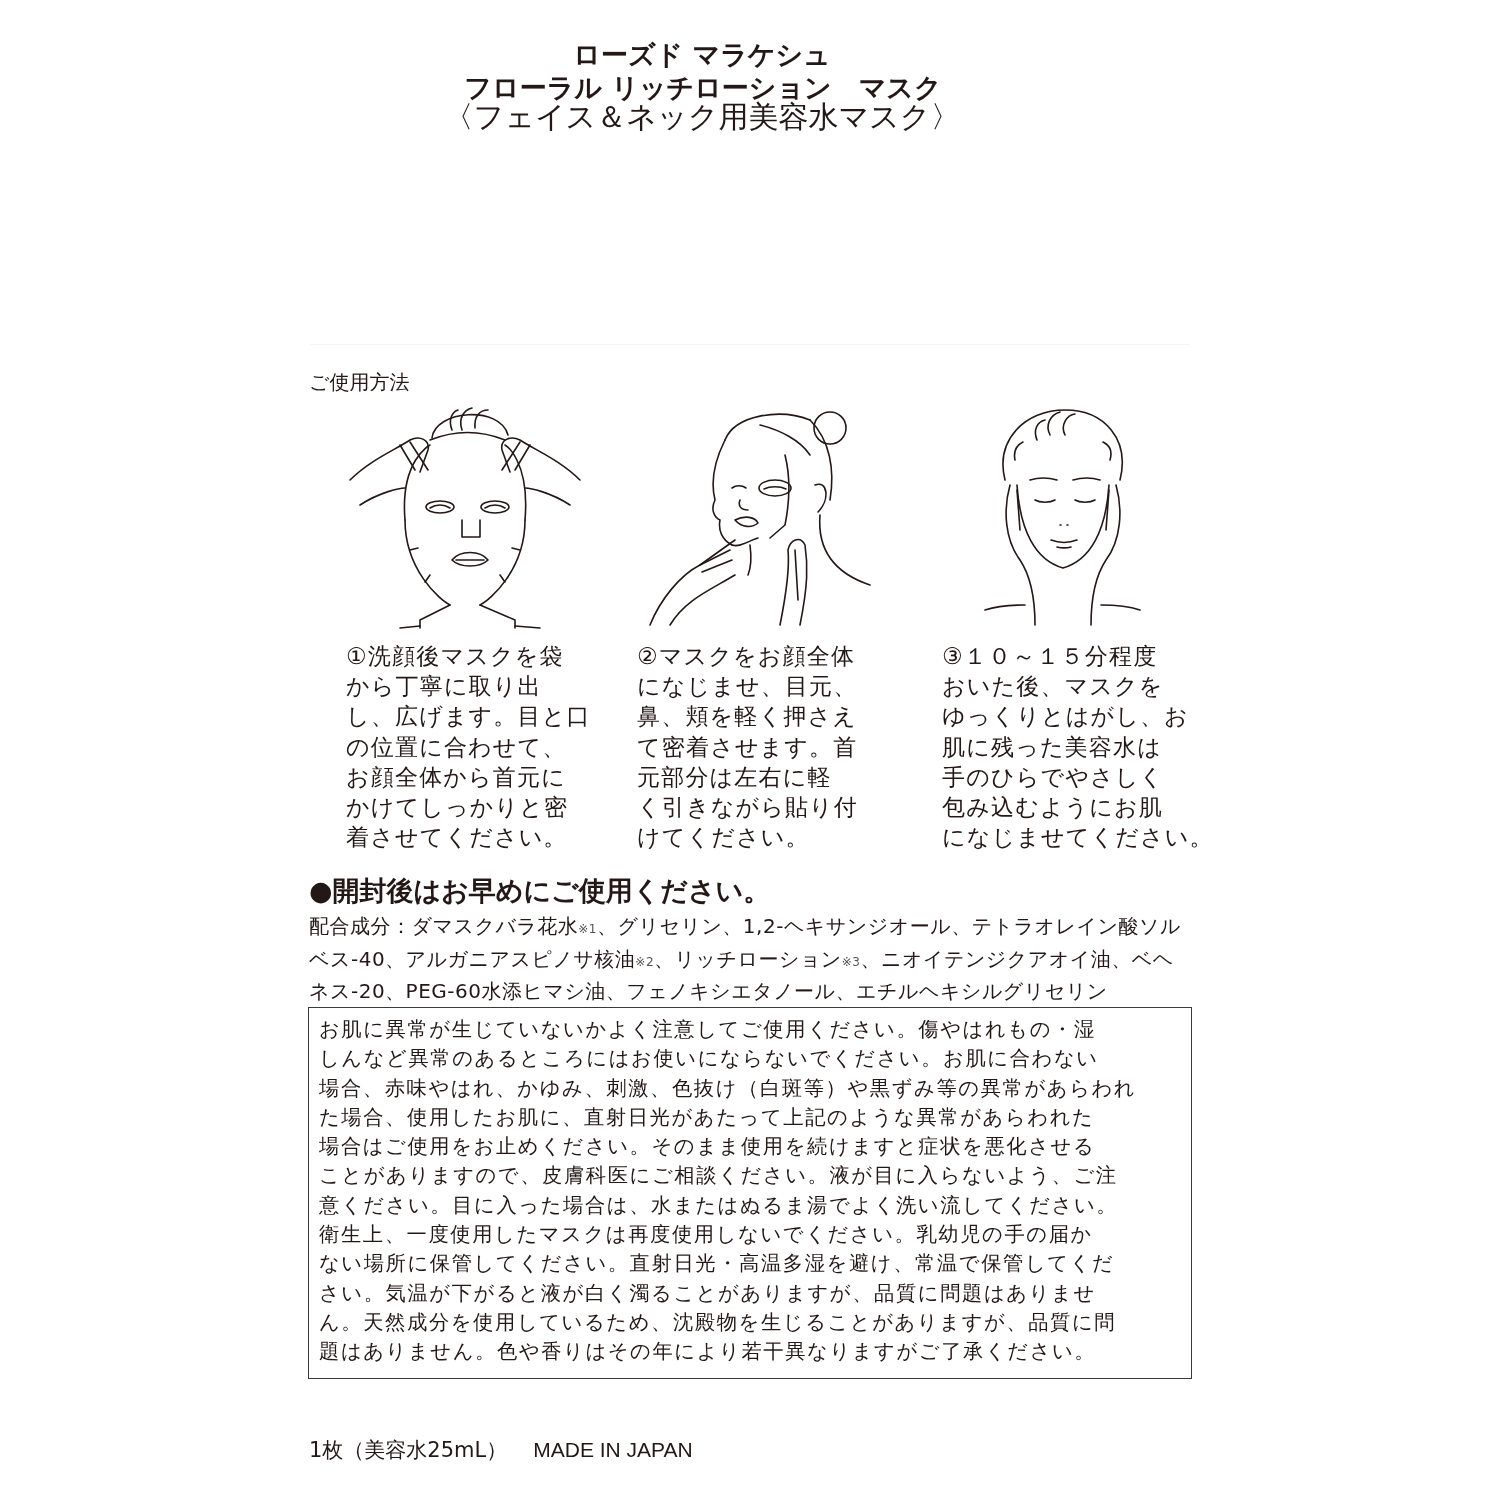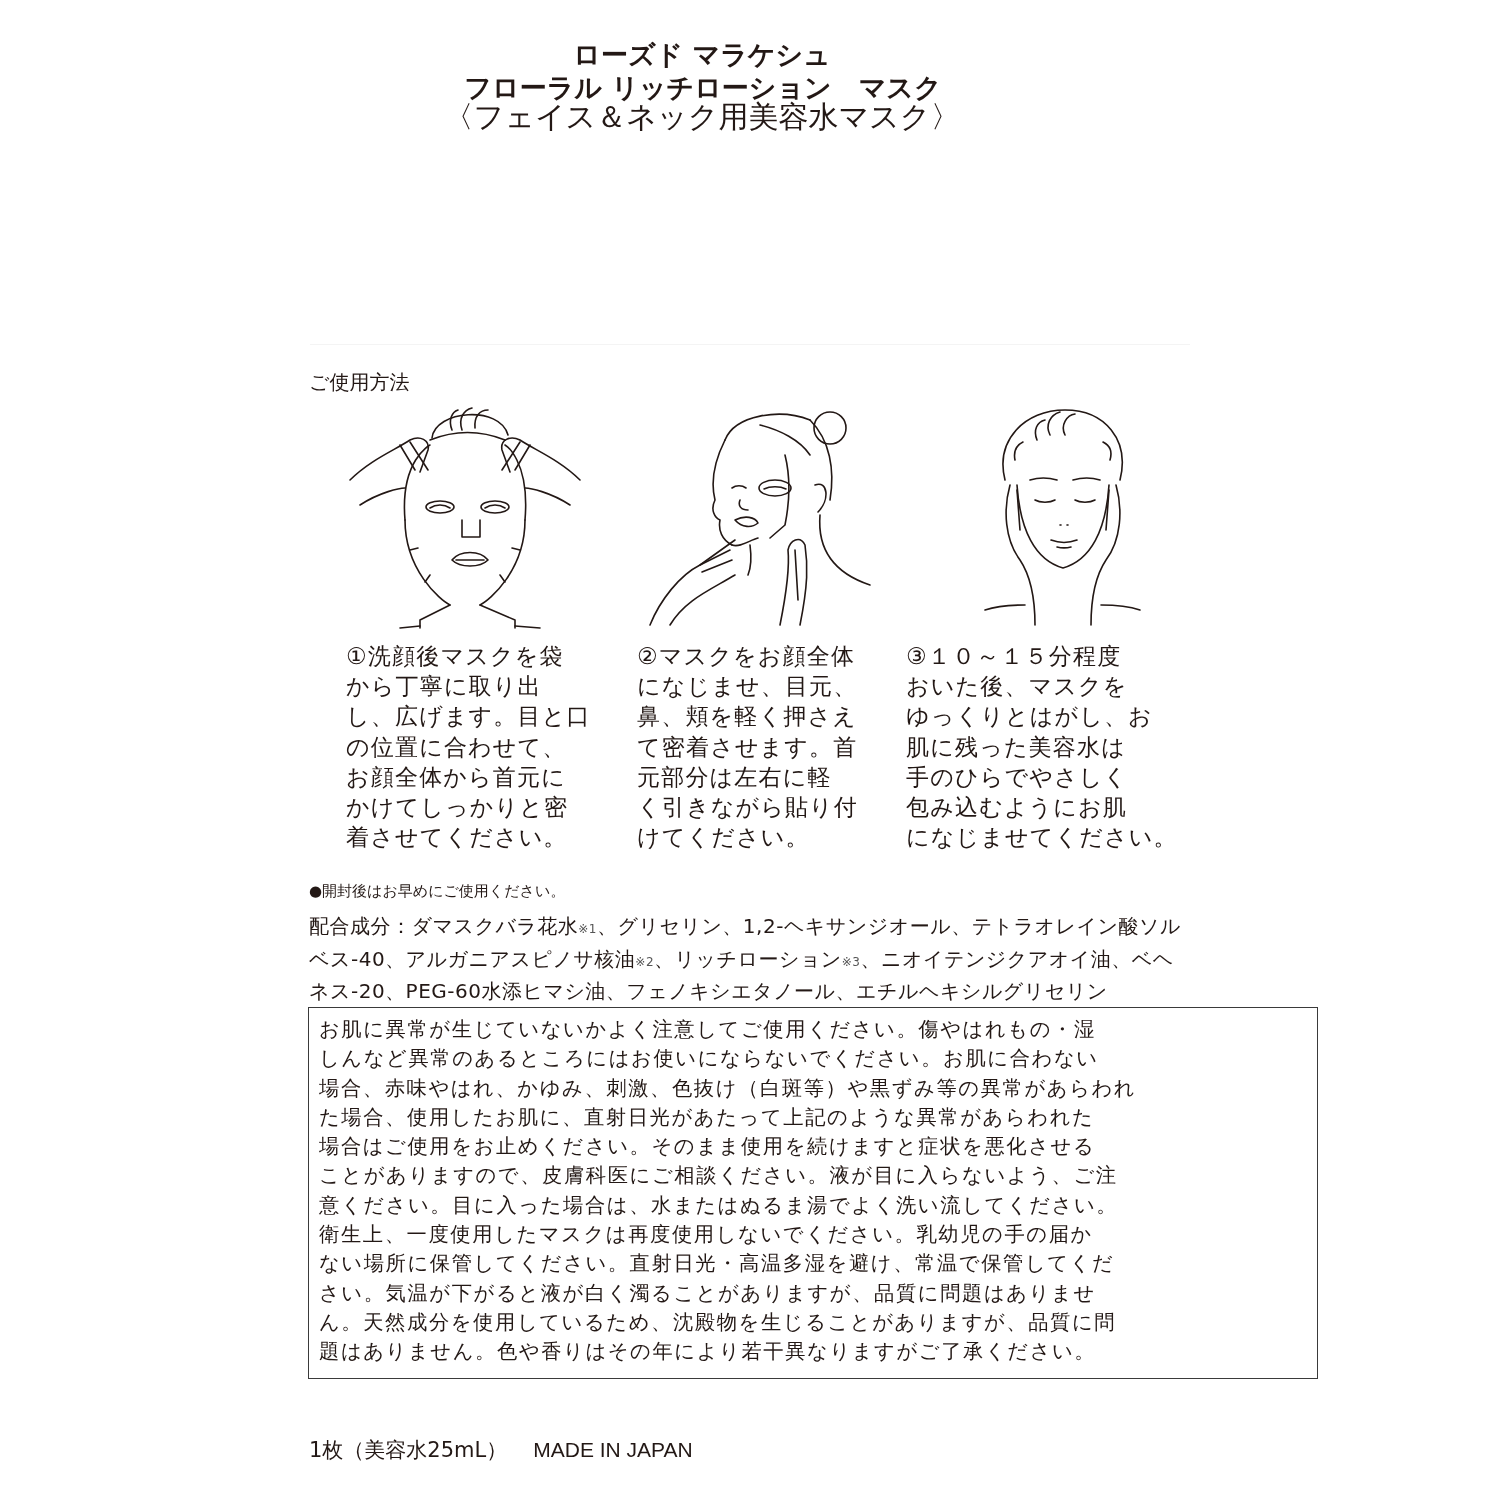--- a/index.html
+++ b/index.html
@@ -57,43 +57,43 @@
       position: absolute;
       font-size: 23px;
       line-height: 30.2px;
       letter-spacing: 1.2px;
       white-space: pre;
     }
     .notice {
       position: absolute;
       left: 309px;
       top: 876px;
-      font-weight: normal;
-      font-size: 15px;
+      font-weight: bold;
+      font-size: 27px;
       line-height: 30px;
     }
     .ingredients {
       position: absolute;
       left: 309px;
       top: 912px;
       width: 890px;
       font-size: 20px;
       line-height: 29.5px;
       letter-spacing: 0.5px;
       white-space: pre;
     }
     .ingredients .sup {
       font-size: 12px;
       color: #555;
     }
     .caution-box {
       position: absolute;
       left: 308px;
       top: 1007px;
-      width: 1010px;
+      width: 884px;
       height: 372px;
       border: 1.5px solid #3a3a3a;
       box-sizing: border-box;
     }
     .caution-text {
       position: absolute;
       left: 10px;
       top: 7px;
       font-size: 20.3px;
       line-height: 29.3px;
@@ -253,21 +253,21 @@
 お顔全体から首元に
 かけてしっかりと密
 着させてください。</div>
 <div class="step-text" style="left:637px; top:641px;">②マスクをお顔全体
 になじませ、目元、
 鼻、頬を軽く押さえ
 て密着させます。首
 元部分は左右に軽
 く引きながら貼り付
 けてください。</div>
-<div class="step-text" style="left:906px; top:641px;">③１０～１５分程度
+<div class="step-text" style="left:942px; top:641px;">③１０～１５分程度
 おいた後、マスクを
 ゆっくりとはがし、お
 肌に残った美容水は
 手のひらでやさしく
 包み込むようにお肌
 になじませてください。</div>
 
 <div class="notice">●開封後はお早めにご使用ください。</div>
 
 <div class="ingredients"><span>配合成分：ダマスクバラ花水</span><span class="sup">※1</span><span>、グリセリン、1,2-ヘキサンジオール、テトラオレイン酸ソル</span>

